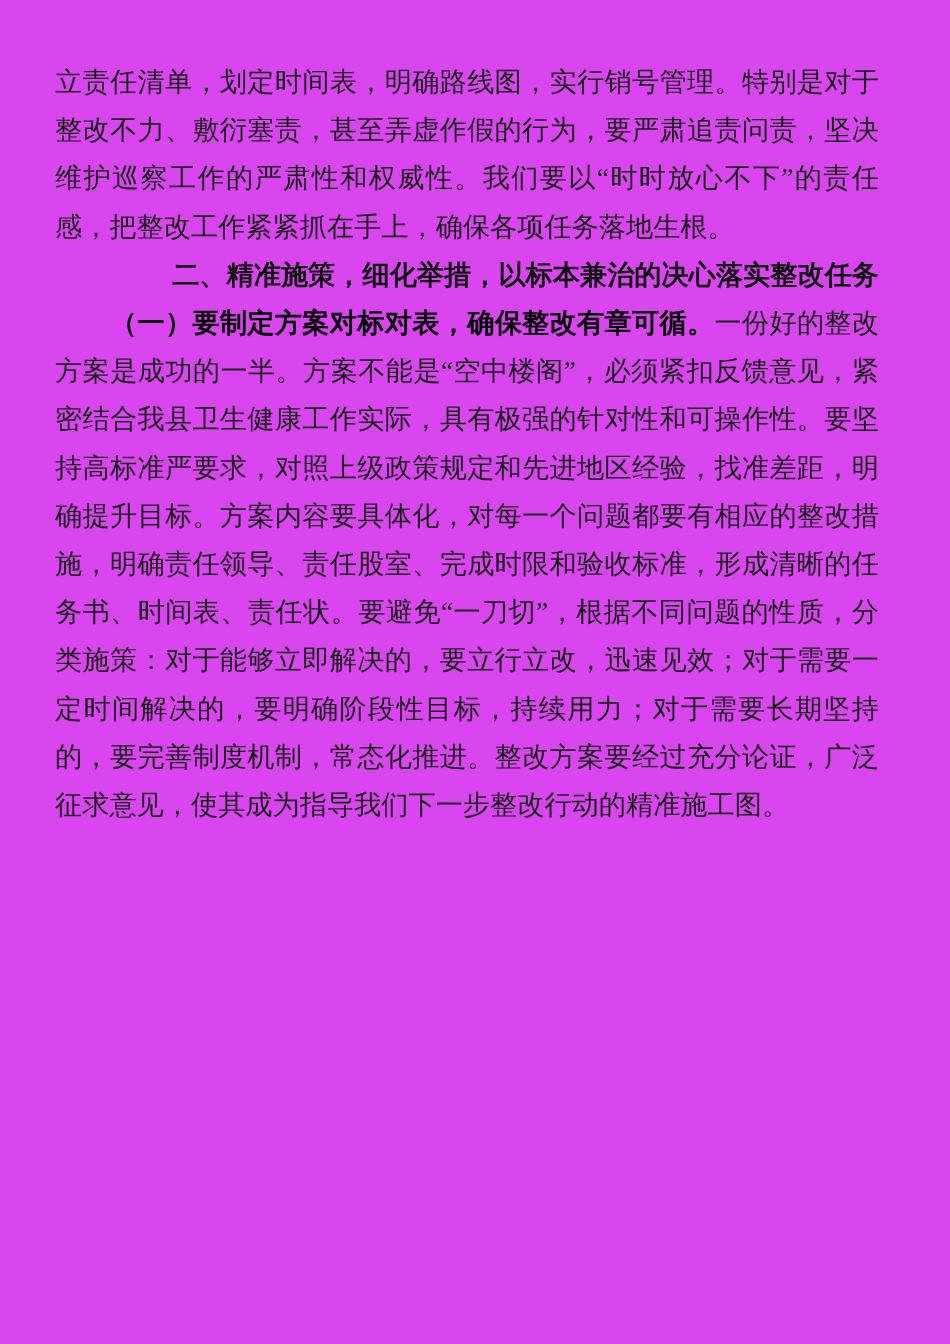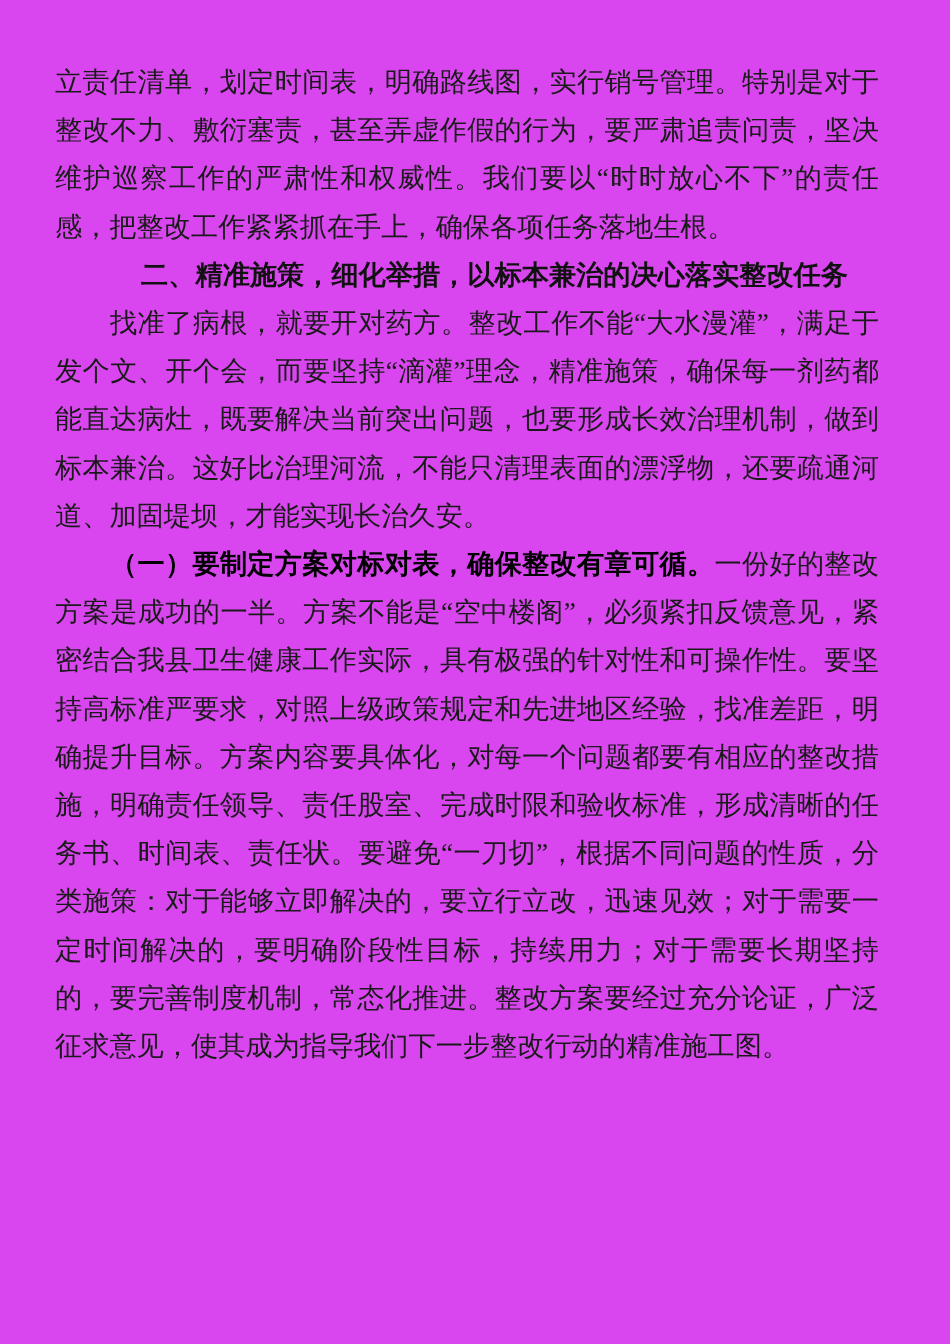--- a/index.html
+++ b/index.html
@@ -43,21 +43,21 @@
   .no-indent {
     text-indent: 0;
   }
   .heading-num {
     font-weight: 700;
     font-size: 27.2px;
     line-height: 48.2px;
     color: #111111;
     text-indent: 55px;
     margin: 0;
-    text-align: center;
+    text-align: right;
   }
   .runin {
     font-weight: 900;
     color: #000000;
     margin-top: 20px;
   }
   .runin-para {
     text-indent: 55px;
   }
   .clip-last {
@@ -67,19 +67,18 @@
 </head>
 <body>
 
 <div id="page">
   <div id="doc-body">
 
     <p class="para no-indent">立责任清单，划定时间表，明确路线图，实行销号管理。特别是对于整改不力、敷衍塞责，甚至弄虚作假的行为，要严肃追责问责，坚决维护巡察工作的严肃性和权威性。我们要以“时时放心不下”的责任感，把整改工作紧紧抓在手上，确保各项任务落地生根。</p>
 
     <p class="heading-num">二、精准施策，细化举措，以标本兼治的决心落实整改任务</p>
 
-    <p class="para indent">找准了病根，就要开对药方。整改工作不能“大水漫灌”，满足于发个文、开个会，而要坚持“滴灌”理念，精准施策，确保每一剂药都能直达病灶，既要解决当前突出问题，也要形成长效治理机制，做到标本兼治。这好比治理河流，不能只清理表面的漂浮物，还要疏通河道、加固堤坝，才能实现长治久安。</p>
 
     <p class="para runin-para"><span class="runin">（一）要制定方案对标对表，确保整改有章可循。</span><span>一份好的整改方案是成功的一半。方案不能是“空中楼阁”，必须紧扣反馈意见，紧密结合我县卫生健康工作实际，具有极强的针对性和可操作性。要坚持高标准严要求，对照上级政策规定和先进地区经验，找准差距，明确提升目标。方案内容要具体化，对每一个问题都要有相应的整改措施，明确责任领导、责任股室、完成时限和验收标准，形成清晰的任务书、时间表、责任状。要避免“一刀切”，根据不同问题的性质，分类施策：对于能够立即解决的，要立行立改，迅速见效；对于需要一定时间解决的，要明确阶段性目标，持续用力；对于需要长期坚持的，要完善制度机制，常态化推进。整改方案要经过充分论证，广泛征求意见，使其成为指导我们下一步整改行动的精准施工图。</span></p>
 
 
   </div>
 </div>
 
 </body></html>

